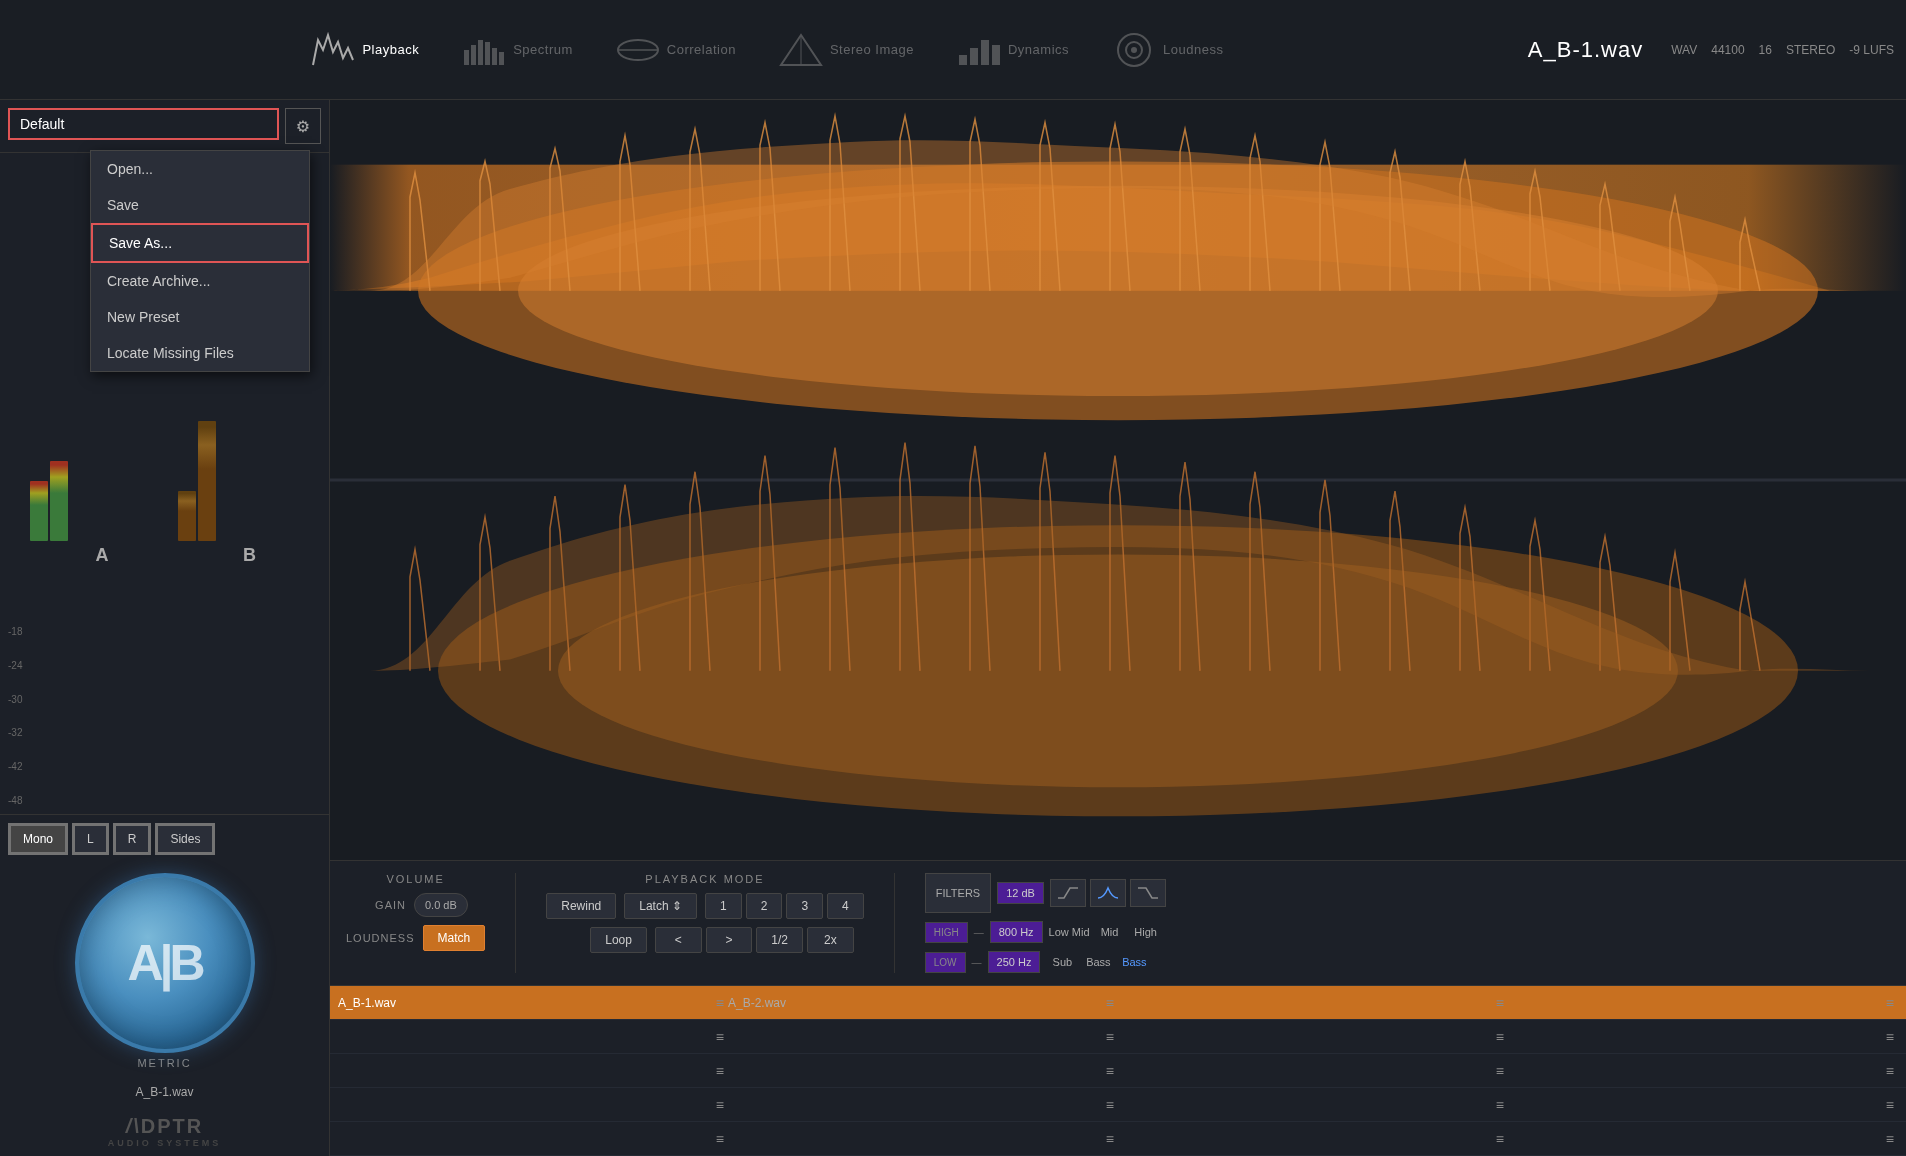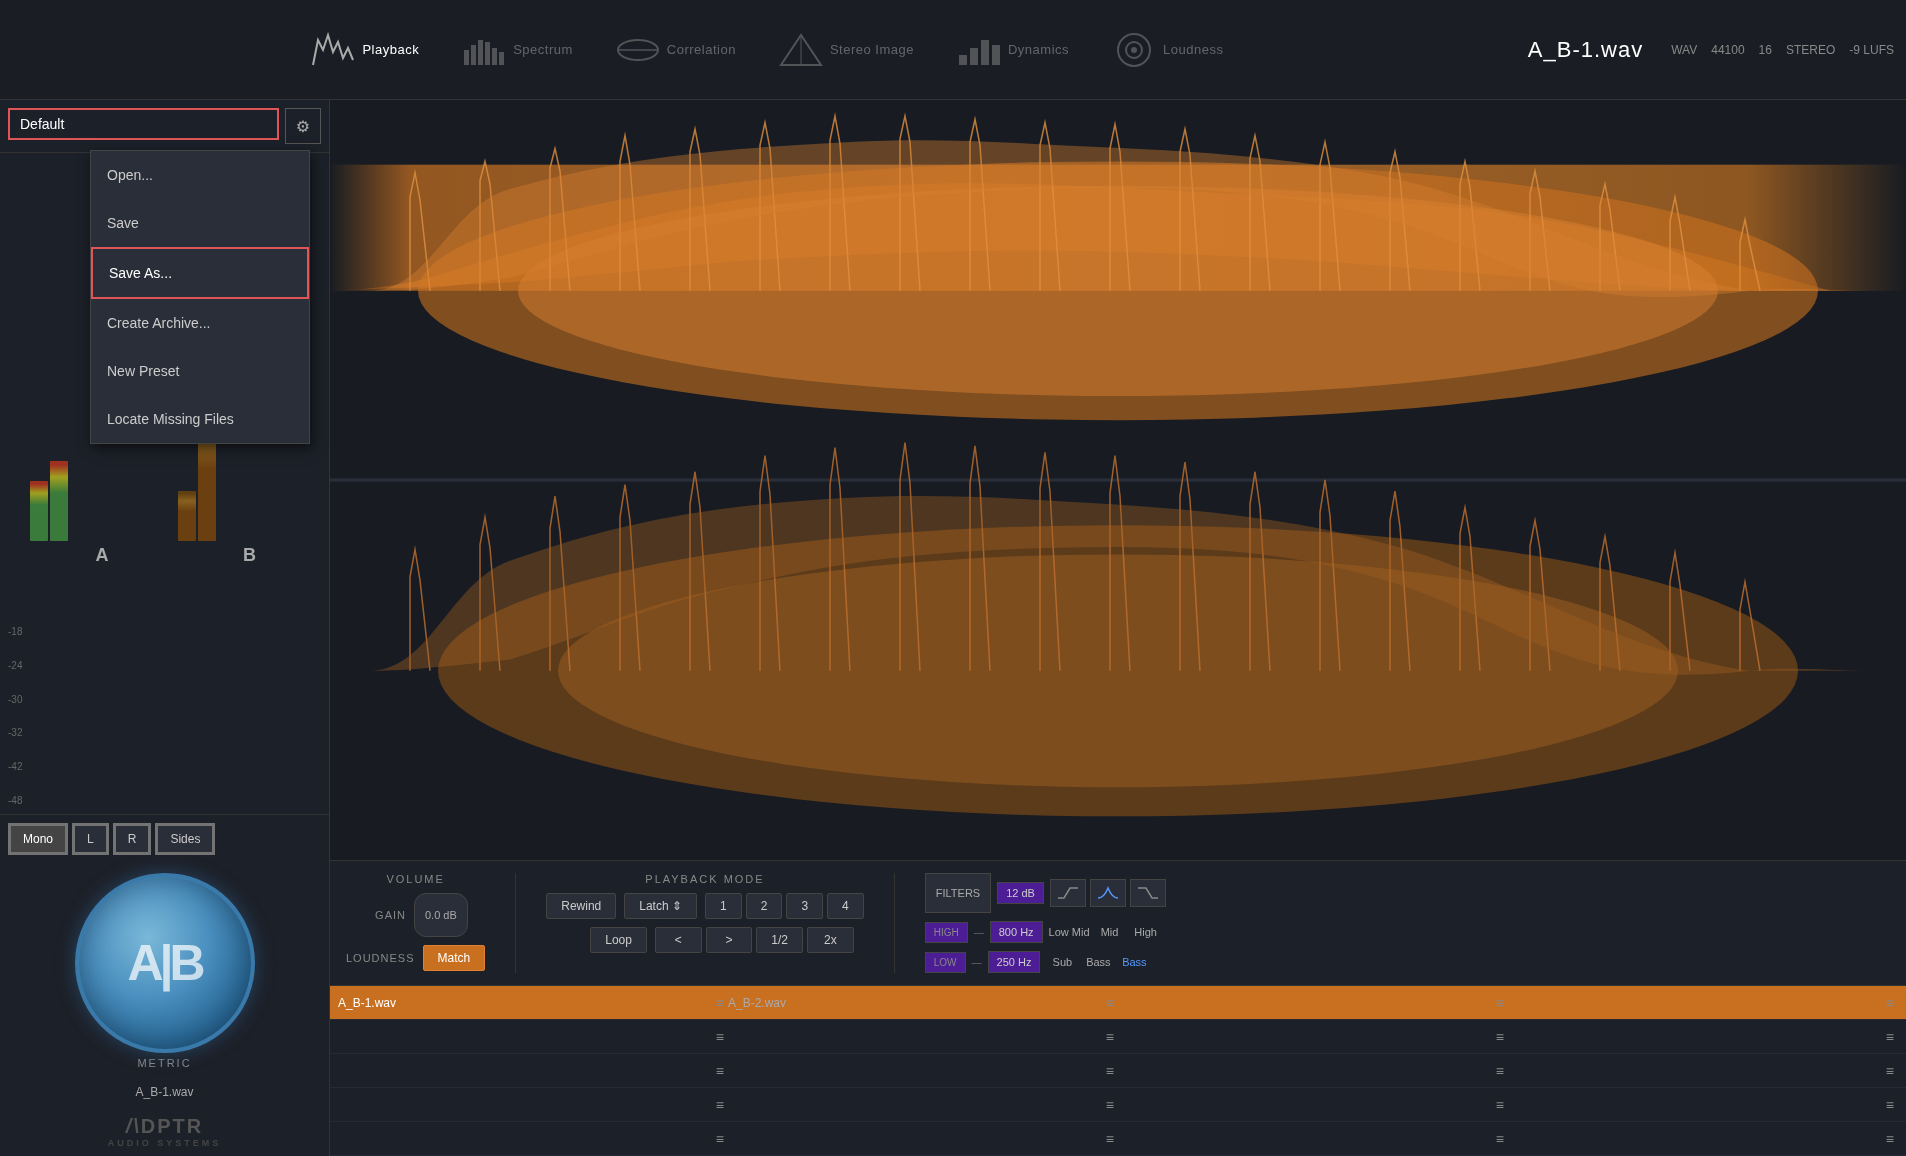--- a/index.html
+++ b/index.html
@@ -122,21 +122,21 @@
       position: absolute;
       top: 50px;
       left: 90px;
       width: 220px;
       background: #2a2e38;
       border: 1px solid #444;
       z-index: 100;
       box-shadow: 2px 4px 12px rgba(0,0,0,0.6);
     }
     .dropdown-item {
-      padding: 16px 16px;
+      padding: 10px 16px;
       font-size: 14px;
       color: #ccc;
       cursor: pointer;
     }
     .dropdown-item.save-as {
       background: #2a2e38;
       color: #fff;
       border: 2px solid #e05555;
     }
 
@@ -316,21 +316,21 @@
     .ctrl-btn.orange {
       background: #c87020;
       border-color: #e08030;
       color: #fff;
     }
     .ctrl-num {
       font-size: 11px;
       color: #aaa;
       background: #2a2e38;
       border: 1px solid #444;
-      padding: 15px 10px;
+      padding: 5px 10px;
       border-radius: 12px;
       min-width: 40px;
       text-align: center;
     }
     .ctrl-grid {
       display: grid;
       grid-template-columns: repeat(4, 1fr);
       gap: 4px;
     }
     .ctrl-grid2 {

